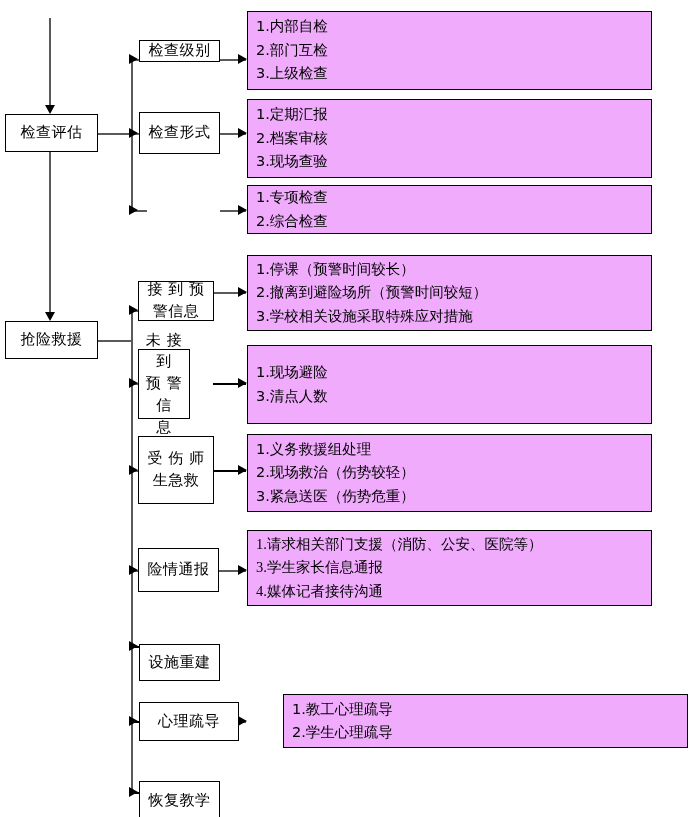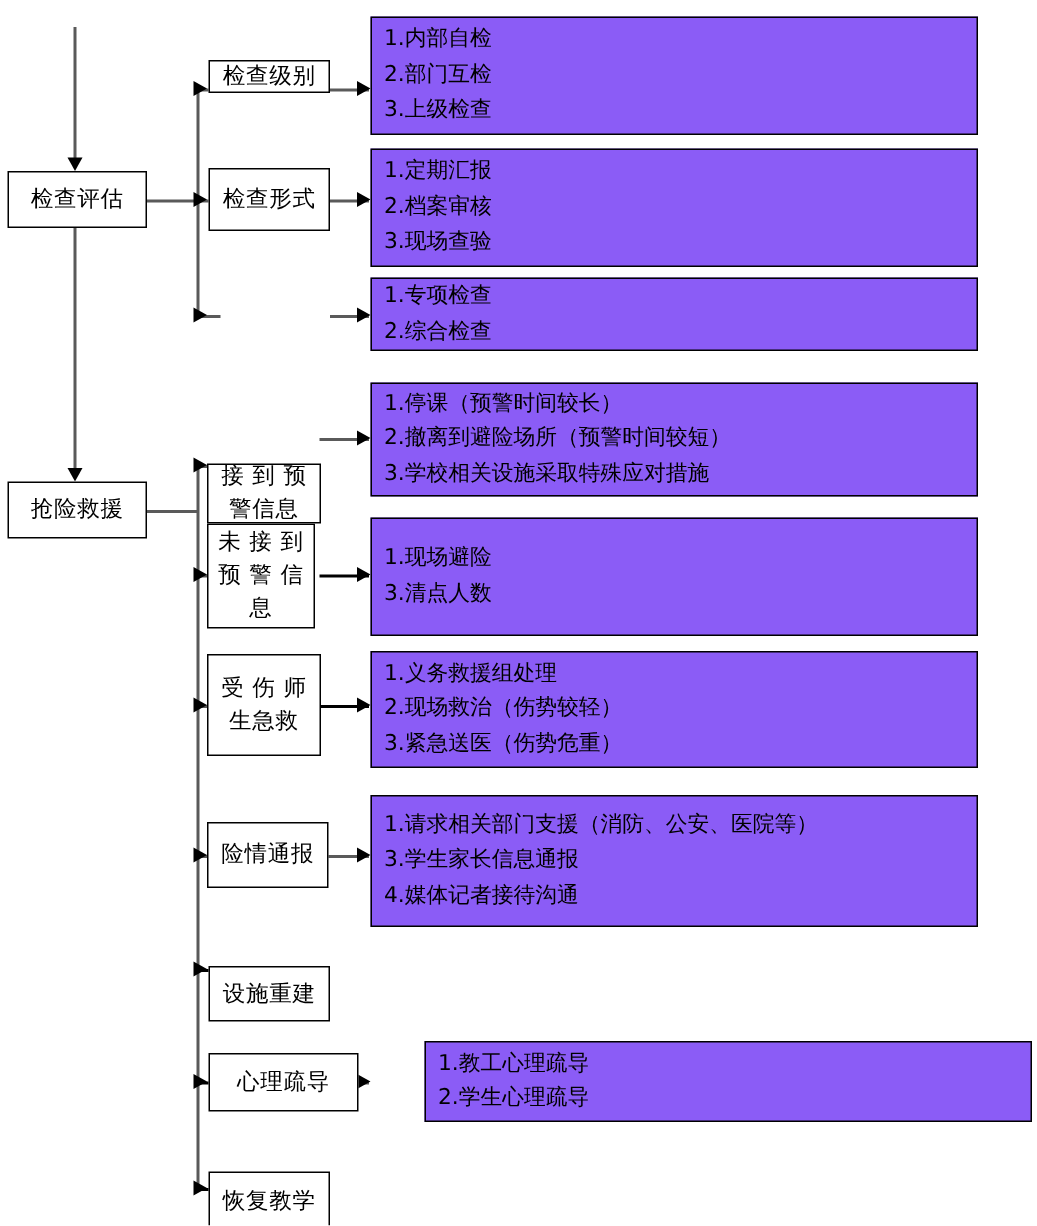--- a/index.html
+++ b/index.html
@@ -33,21 +33,21 @@
     z-index: 3;
   }
   .box .boxtext {
     display: block;
     white-space: pre-line;
   }
   .content-box {
     position: absolute;
     box-sizing: border-box;
     border: 1.6px solid #000000;
-    background: #8b5cf6;
+    background: #f0abfc;
     display: flex;
     flex-direction: column;
     justify-content: center;
     align-items: flex-start;
     padding: 4px 0 4px 8px;
     z-index: 3;
   }
   .content-box .line {
     color: #000000;
     font-size: 14.5px;
@@ -169,26 +169,26 @@
 
   <div class="box" style="left:139px; top:40px; width:81px; height:22px;">
     <span class="boxtext">检查级别</span>
   </div>
 
   <div class="box" style="left:139px; top:112px; width:81px; height:42px;">
     <span class="boxtext">检查形式</span>
   </div>
 
 
-  <div class="box" style="left:138px; top:281px; width:76px; height:40px;margin-top:28px;">
+  <div class="box" style="left:138px; top:281px; width:76px; height:40px;">
     <span class="boxtext">接 到 预
 警信息</span>
   </div>
 
-  <div class="box" style="left:138px; top:349px; width:72px; height:70px;">
+  <div class="box" style="left:138px; top:349px; width:52px; height:70px;">
     <span class="boxtext">未 接 到
 预 警 信
 息</span>
   </div>
 
   <div class="box" style="left:138px; top:436px; width:76px; height:68px;">
     <span class="boxtext">受 伤 师
 生急救</span>
   </div>
 
@@ -235,21 +235,21 @@
     <div class="line">1.现场避险</div>
     <div class="line">3.清点人数</div>
   </div>
 
   <div class="content-box" style="left:247px; top:434px; width:405px; height:78px;">
     <div class="line">1.义务救援组处理</div>
     <div class="line">2.现场救治（伤势较轻）</div>
     <div class="line">3.紧急送医（伤势危重）</div>
   </div>
 
-  <div class="content-box" style="left:247px; top:530px; width:405px; height:88px;">
+  <div class="content-box" style="left:247px; top:530px; width:405px; height:76px;font-family:Liberation Serif, serif;">
     <div class="line">1.请求相关部门支援（消防、公安、医院等）</div>
     <div class="line">3.学生家长信息通报</div>
     <div class="line">4.媒体记者接待沟通</div>
   </div>
 
   <div class="content-box" style="left:247px; top:694px; width:405px; height:54px;margin-left:36px;">
     <div class="line">1.教工心理疏导</div>
     <div class="line">2.学生心理疏导</div>
   </div>
 

